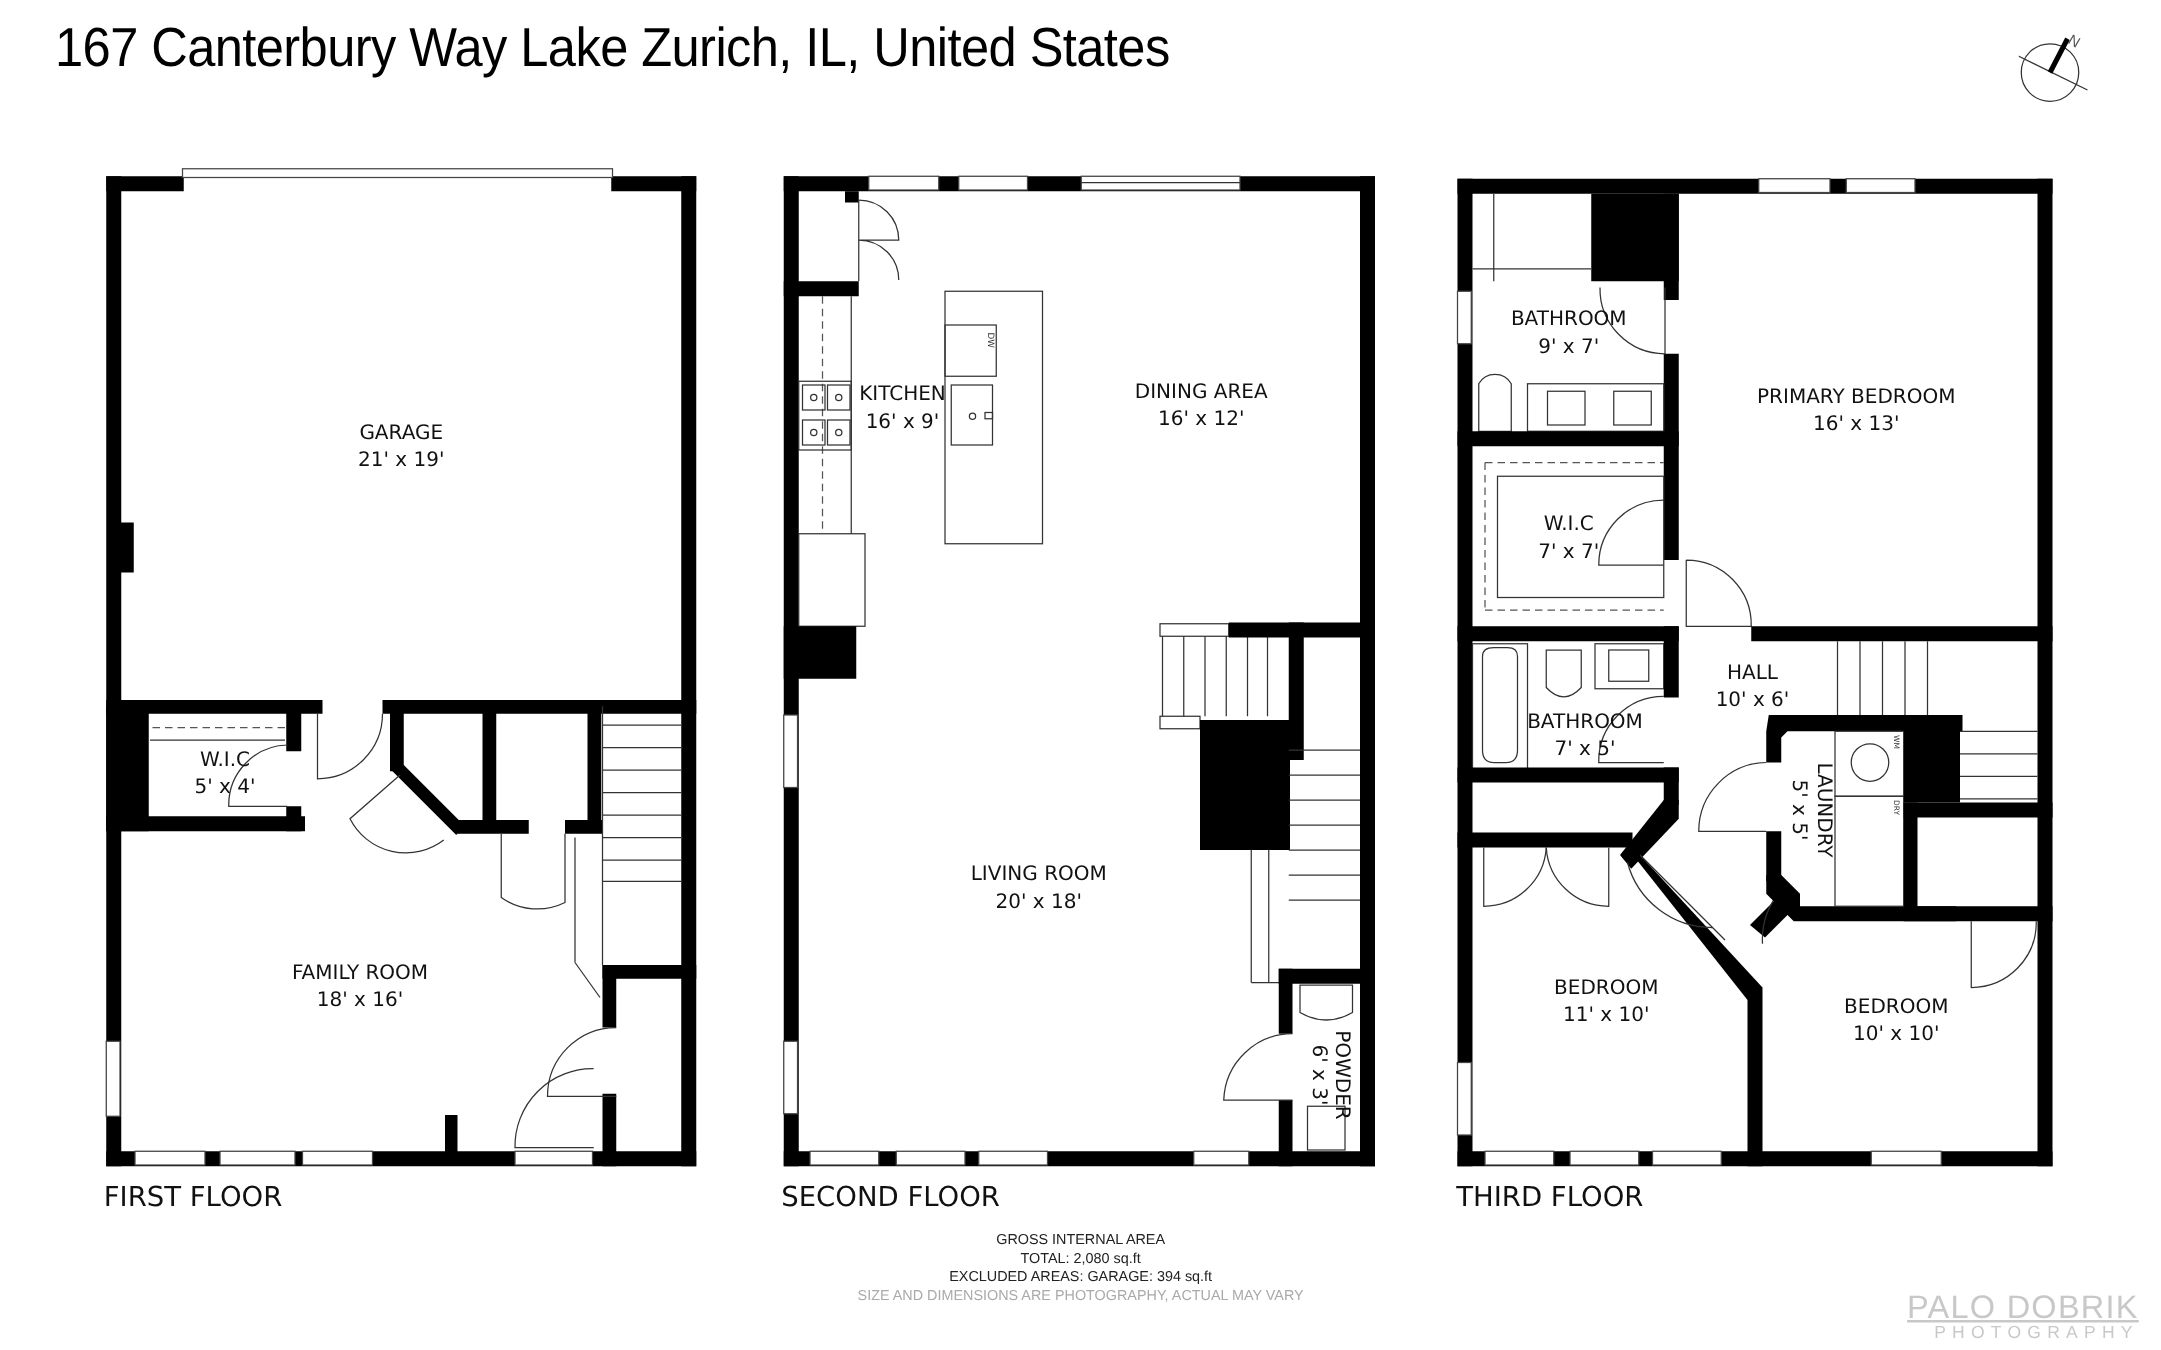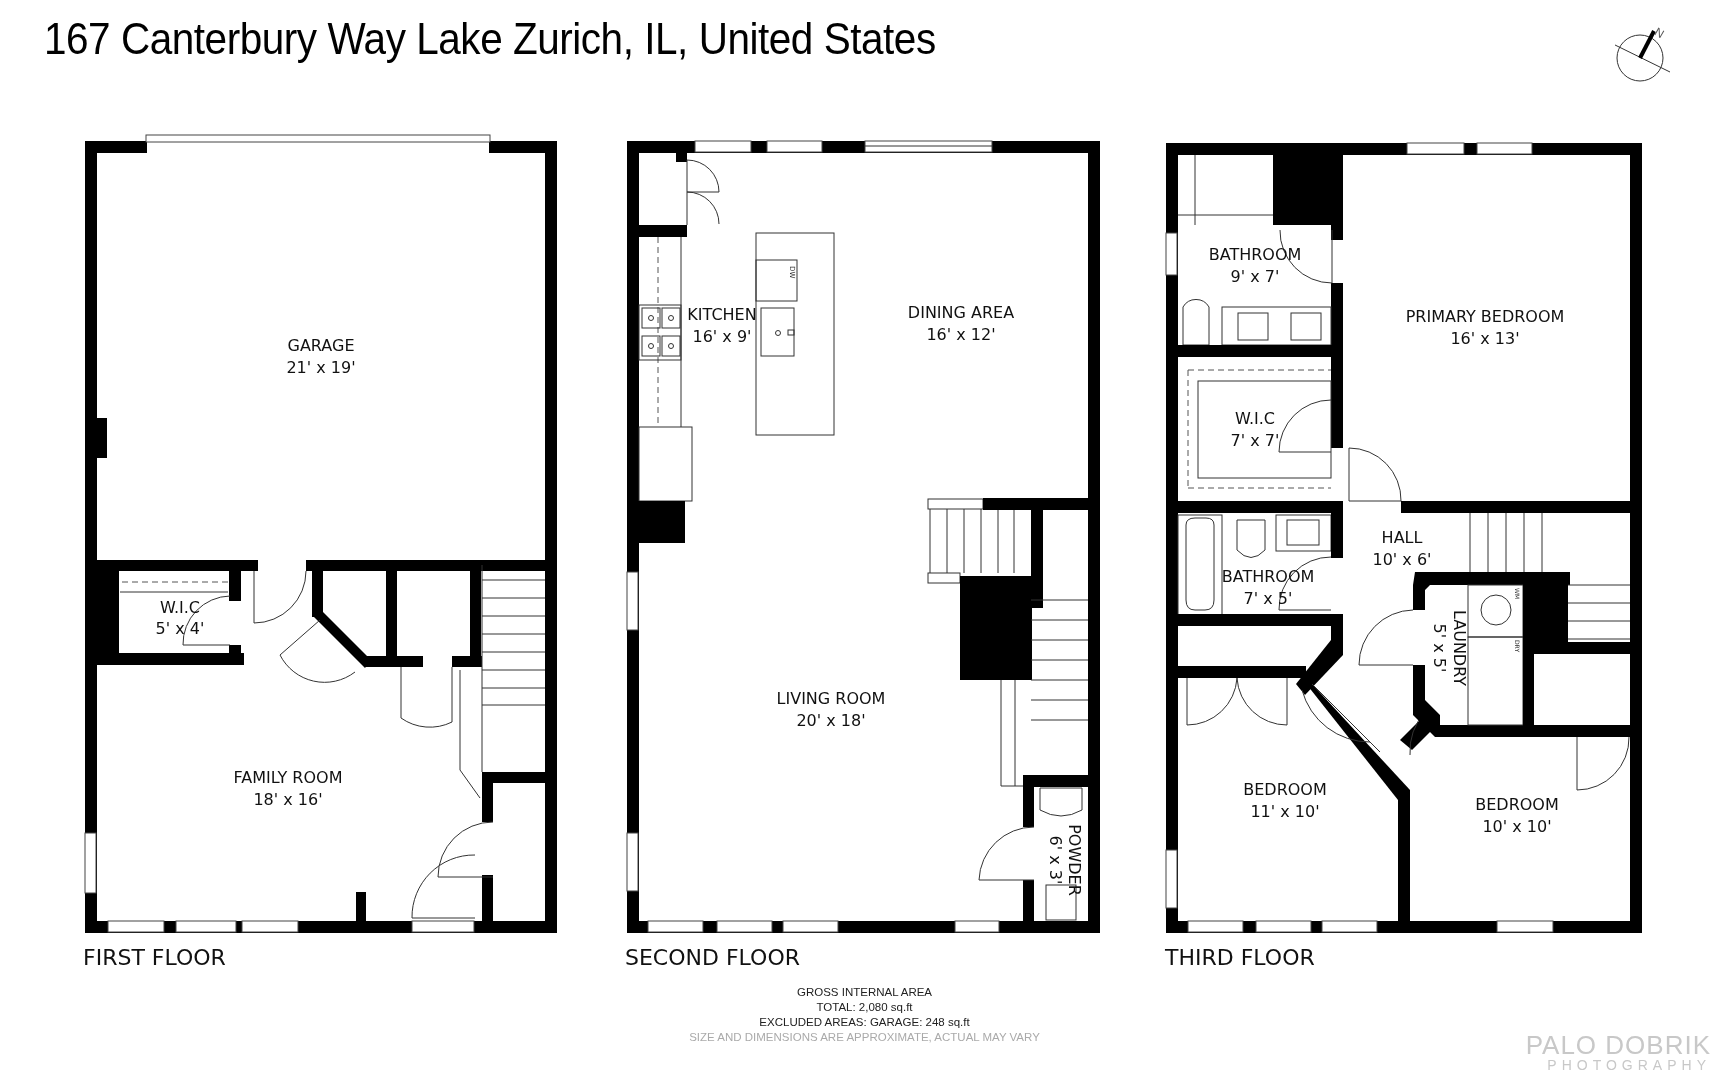--- a/index.html
+++ b/index.html
@@ -4,21 +4,21 @@
 <style>
   html, body { margin:0; padding:0; background:#ffffff; }
   body { width:1729px; height:1080px; position:relative; overflow:hidden; font-family:"DejaVu Sans", sans-serif; color:#111; }
   .title { position:absolute; left:44px; top:14px; font-family:"Liberation Sans", sans-serif; font-size:44px; letter-spacing:-0.5px; color:#000; white-space:nowrap; transform:scaleX(0.92); transform-origin:left top; }
   svg.plan { position:absolute; left:0; top:0; }
   .room-label { font-family:"DejaVu Sans", sans-serif; font-size:16px; fill:#111; text-anchor:middle; }
   .floor-label { font-family:"DejaVu Sans", sans-serif; font-size:22px; fill:#111; }
   .footer { position:absolute; left:0; width:1729px; top:985px; text-align:center; font-family:"Liberation Sans", sans-serif; font-size:11.5px; line-height:15px; color:#222; }
   .footer .note { color:#aaa; }
   .brand { position:absolute; right:18px; top:1030px; text-align:right; font-family:"Liberation Sans", sans-serif; color:#c8c8c8; }
-  .brand .name { font-size:26px; letter-spacing:1px; }
+  .brand .name { font-size:26px; letter-spacing:1px;text-decoration:underline; }
   .brand .sub { font-size:14px; letter-spacing:5px; margin-top:-4px; }
   .compass { position:absolute; left:1615px; top:28px; }
   .compass-n { position:absolute; left:1655px; top:26px; font-family:"Liberation Sans", sans-serif; font-size:12px; color:#555; transform:rotate(30deg); }
 </style>
 </head>
 <body>
 
 <div class="title">167 Canterbury Way Lake Zurich, IL, United States</div>
 
 <svg class="compass" width="60" height="60" viewBox="0 0 60 60">
@@ -333,20 +333,20 @@
   <g>
     <text class="room-label" x="1517" y="810">BEDROOM</text>
     <text class="room-label" x="1517" y="832">10' x 10'</text>
   </g>
   <text class="floor-label" x="1165" y="965">THIRD FLOOR</text>
 </svg>
 
 <div class="footer">
   <div>GROSS INTERNAL AREA</div>
   <div>TOTAL: 2,080 sq.ft</div>
-  <div>EXCLUDED AREAS: GARAGE: 248 sq.ft</div>
-  <div class="note">SIZE AND DIMENSIONS ARE APPROXIMATE, ACTUAL MAY VARY</div>
+  <div>EXCLUDED AREAS: GARAGE: 394 sq.ft</div>
+  <div class="note">SIZE AND DIMENSIONS ARE PHOTOGRAPHY, ACTUAL MAY VARY</div>
 </div>
 
 <div class="brand">
   <div class="name">PALO DOBRIK</div>
   <div class="sub">PHOTOGRAPHY</div>
 </div>
 
 </body></html>

